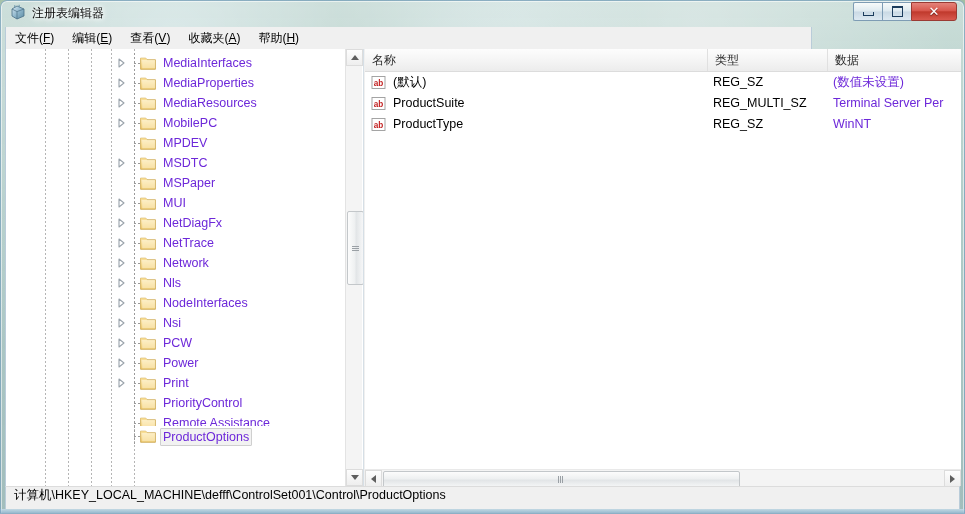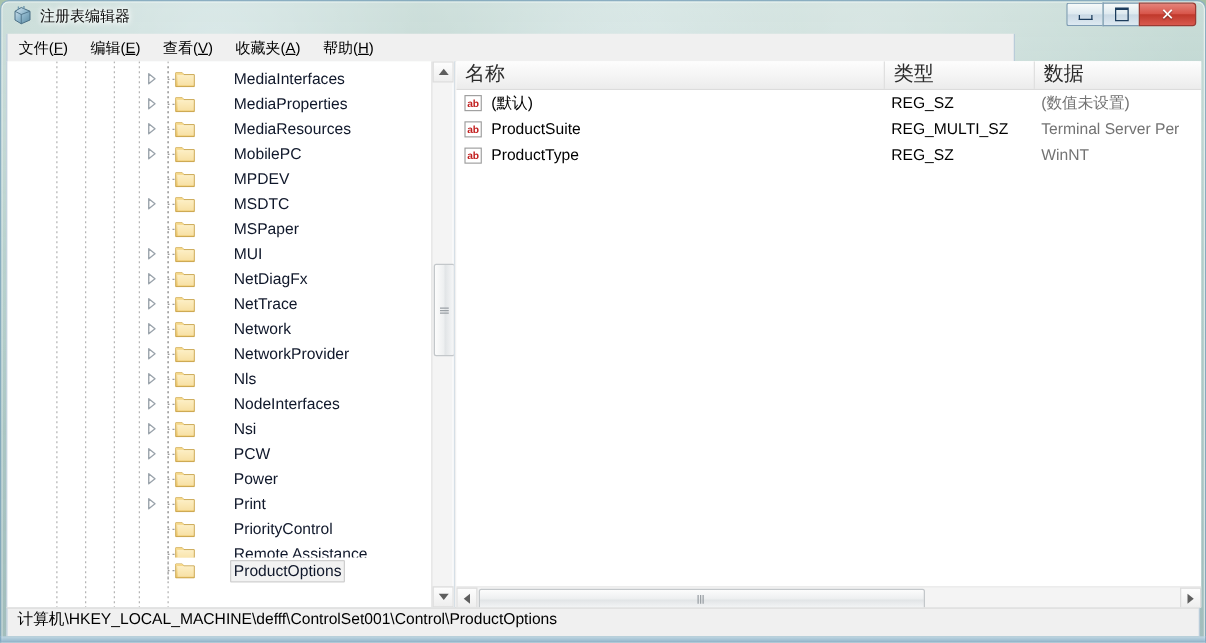--- a/index.html
+++ b/index.html
@@ -125,23 +125,22 @@
     background-image:linear-gradient(to right,#9a9a9a 50%,rgba(255,255,255,0) 0%);
     background-size:4px 1px;background-repeat:repeat-x;
   }
   .arrow-wrap{position:absolute;left:110px;top:4px;width:11px;height:12px;}
   .arrow-wrap svg{display:block;}
   .folder{
     position:absolute;left:134px;top:3px;width:16px;height:14px;
   }
   .tname{
     position:absolute;left:154px;top:2px;
-    font-size:12.5px;color:#0f172a;white-space:nowrap;line-height:16px;
+    font-size:12.5px;color:#6d28d9;white-space:nowrap;line-height:16px;
     padding:0 3px;
-    margin-left:24px;
   }
   .tnode.selected .tname{
     background:#f2f2f2;
     border:1px solid #cfcfcf;
     padding:0 2px;
     border-radius:1px;
   }
   .tnode.clipped{overflow:hidden;height:13px;}
 
   
@@ -177,33 +176,33 @@
     background:#fff;box-sizing:border-box;overflow:hidden;
   }
   #colheader{
     position:absolute;left:0;top:0;width:596px;height:23px;
     background:linear-gradient(180deg,#fdfdfd 0%,#f5f5f5 50%,#ececec 100%);
     border-bottom:1px solid #dcdcdc;
     box-sizing:border-box;
   }
   .col{
     position:absolute;top:0;height:22px;line-height:22px;
-    font-size:16px;color:#2b2b2b;padding-left:7px;box-sizing:border-box;
+    font-size:12px;color:#2b2b2b;padding-left:7px;box-sizing:border-box;
     border-right:1px solid #e0e0e0;
   }
   #rows{position:absolute;left:0;top:23px;width:596px;}
   .vrow{height:21px;position:relative;}
   .vicon{position:absolute;left:6px;top:3px;width:16px;height:15px;}
   .vname{
     position:absolute;left:25px;top:2px;height:17px;line-height:17px;
     font-size:12.5px;color:#000;padding:0 3px;white-space:nowrap;
   }
   .vrow.selected .vname{background:#3399ff;color:#fff;}
   .vtype{position:absolute;left:348px;top:2px;font-size:12.5px;color:#000;line-height:17px;white-space:nowrap;}
-  .vdata{position:absolute;left:468px;top:2px;font-size:12.5px;color:#737373;line-height:17px;white-space:nowrap;}
+  .vdata{position:absolute;left:468px;top:2px;font-size:12.5px;color:#6d28d9;line-height:17px;white-space:nowrap;}
 
   
   #list-hscroll{
     position:absolute;left:0;bottom:0;width:596px;height:17px;
     background:#f4f4f4;border-top:1px solid #e9e9e9;box-sizing:border-box;
   }
   #list-hscroll .sb-left{position:absolute;left:0;top:0;}
   #list-hscroll .sb-right{position:absolute;right:0;top:0;}
   .sb-thumb-h{
     position:absolute;top:1px;height:15px;
@@ -517,41 +516,20 @@
           </div>
           <div class="tnode">
             <span class="twig"></span>
             <span class="arrow-wrap">
               <svg width="11" height="12" viewBox="0 0 11 12">
                 <path d="M3 2 L8 6 L3 10 Z" fill="#ffffff" stroke="#9aa3ab" stroke-width="1.1" stroke-linejoin="round"></path>
               </svg>
             </span>
             <span class="folder"><svg width="16" height="14" viewBox="0 0 16 14">
                 <defs>
-                  <linearGradient id="fg12" x1="0" y1="0" x2="0" y2="1">
-                    <stop offset="0" stop-color="#fdf0c8"></stop>
-                    <stop offset="0.5" stop-color="#f8dd95"></stop>
-                    <stop offset="1" stop-color="#eec768"></stop>
-                  </linearGradient>
-                </defs>
-                <path d="M0.6 2.2 h5.2 l1.3 1.5 h8.3 v9.6 h-14.8 z" fill="url(#fg12)" stroke="#c9a44c" stroke-width="0.8"></path>
-                <path d="M2.2 3.9 h12.8 v8.4 h-12.8 z" fill="#fdf3d2" opacity="0.55"></path>
-                <path d="M0.6 2.2 h5.2 l1.3 1.5 h-6.5 z" fill="#f6d88a"></path>
-              </svg></span>
-            <span class="tname">NetworkProvider</span>
-          </div>
-          <div class="tnode">
-            <span class="twig"></span>
-            <span class="arrow-wrap">
-              <svg width="11" height="12" viewBox="0 0 11 12">
-                <path d="M3 2 L8 6 L3 10 Z" fill="#ffffff" stroke="#9aa3ab" stroke-width="1.1" stroke-linejoin="round"></path>
-              </svg>
-            </span>
-            <span class="folder"><svg width="16" height="14" viewBox="0 0 16 14">
-                <defs>
                   <linearGradient id="fg13" x1="0" y1="0" x2="0" y2="1">
                     <stop offset="0" stop-color="#fdf0c8"></stop>
                     <stop offset="0.5" stop-color="#f8dd95"></stop>
                     <stop offset="1" stop-color="#eec768"></stop>
                   </linearGradient>
                 </defs>
                 <path d="M0.6 2.2 h5.2 l1.3 1.5 h8.3 v9.6 h-14.8 z" fill="url(#fg13)" stroke="#c9a44c" stroke-width="0.8"></path>
                 <path d="M2.2 3.9 h12.8 v8.4 h-12.8 z" fill="#fdf3d2" opacity="0.55"></path>
                 <path d="M0.6 2.2 h5.2 l1.3 1.5 h-6.5 z" fill="#f6d88a"></path>
               </svg></span>

